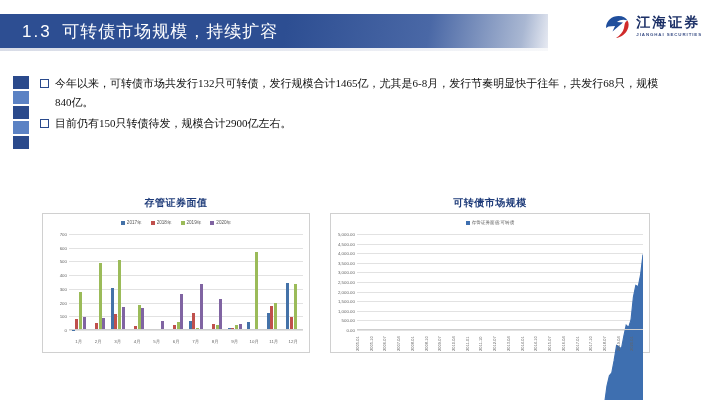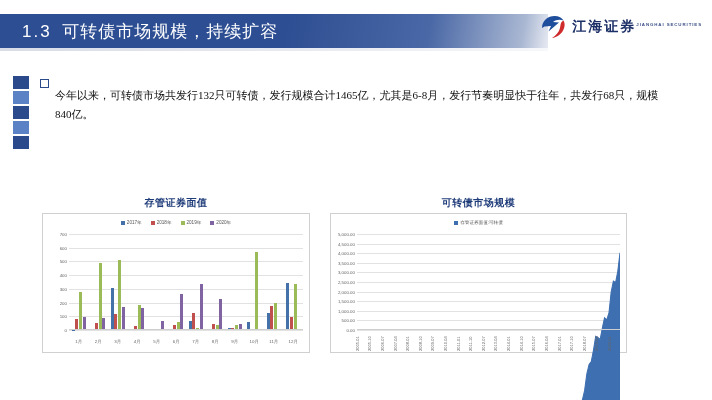--- a/index.html
+++ b/index.html
@@ -11,44 +11,44 @@
   .header-band{position:absolute;left:0;top:14px;width:548px;height:34px;
     background:linear-gradient(100deg,#2d4e92 0%,#2d4e92 52%,#4a68a6 78%,#a9b7d2 95%,#e7eaf2 100%);}
   .header-band::after{content:"";position:absolute;left:0;bottom:-3px;width:100%;height:3px;
     background:linear-gradient(100deg,#d8dce7 0%,#eceef4 70%,#f7f8fa 100%);}
   .header-title{position:absolute;left:22px;top:20px;color:#fff;font-size:17px;letter-spacing:1px;
     font-family:"Liberation Serif","DejaVu Serif",serif;white-space:nowrap;}
   .header-title .num{font-family:"Liberation Sans",sans-serif;font-size:17px;letter-spacing:2px;margin-top:20px;}
 
   .logo{position:absolute;right:10px;top:14px;display:flex;align-items:center;gap:6px;}
   .logo-mark{width:26px;height:26px;position:relative;flex:0 0 auto;}
-  .logo-text{display:flex;line-height:1;justify-content:flex-end;}
+  .logo-text{display:flex;flex-direction:column;line-height:1;justify-content:flex-end;}
   .logo-cn{font-size:14px;color:#1b2f66;font-family:"Liberation Serif","DejaVu Serif",serif;letter-spacing:2px;font-weight:bold;}
   .logo-en{font-size:4.4px;color:#3b4f86;letter-spacing:.9px;margin-top:3px;font-weight:bold;}
 
   
   .deco{position:absolute;left:13px;top:76px;display:flex;flex-direction:column;gap:2px;}
   .deco i{display:block;width:16px;height:13px;}
   .deco i.d{background:#2a4a8c;}
   .deco i.l{background:#5b82c4;}
 
   
   .bullets{position:absolute;left:40px;top:74px;width:630px;}
   .bullet-row{display:flex;align-items:flex-start;margin-bottom:2px;}
   .bullet-box{flex:0 0 auto;width:7px;height:7px;border:1.6px solid #2a4a8c;margin:5px 6px 0 0;background:#fff;}
   .bullet-text{font-size:11px;line-height:19px;color:#111;
-    font-family:"Liberation Serif","DejaVu Serif",serif;margin-top:12px;}
+    font-family:"Liberation Serif","DejaVu Serif",serif;}
 
   
   .chart-title{text-align:center;font-size:10px;font-weight:bold;color:#1f3c7a;
     font-family:"Liberation Serif","DejaVu Serif",serif;margin-bottom:3px;letter-spacing:.5px;}
   .chart-card{border:1px solid #d0d0d0;background:#fff;position:relative;box-sizing:border-box;}
 
   .panel-left{position:absolute;left:42px;top:196px;width:268px;}
-  .panel-right{position:absolute;left:330px;top:196px;width:297px;}
+  .panel-right{position:absolute;left:330px;top:196px;width:320px;}
   .panel-left .chart-card{height:140px;}
   .panel-right .chart-card{height:140px;}
 
   
   .legend{display:flex;justify-content:center;gap:9px;padding-top:6px;font-size:4.6px;color:#555;}
   .legend span.sw{display:inline-block;width:4px;height:4px;margin-right:2px;vertical-align:middle;}
   .legend em{font-style:normal;vertical-align:middle;}
 
   
   .plot{position:absolute;left:26px;right:6px;top:20px;bottom:22px;}
@@ -100,20 +100,24 @@
     <i class="l"></i>
     <i class="d"></i>
     <i class="l"></i>
     <i class="d"></i>
   </div>
 
   <div class="bullets">
     <div class="bullet-row">
       <span class="bullet-box"></span>
       <span class="bullet-text">今年以来，可转债市场共发行132只可转债，发行规模合计1465亿，尤其是6-8月，发行节奏明显快于往年，共发行68只，规模840亿。</span>
+    </div>
+    <div class="bullet-row">
+      <span class="bullet-box"></span>
+      <span class="bullet-text">目前仍有150只转债待发，规模合计2900亿左右。</span>
     </div>
   </div>
 
   <div class="panel-left">
     <div class="chart-title">存管证券面值</div>
     <div class="chart-card">
       <div class="legend" id="legend-bar">
           <div><span class="sw" style="background:#4472a8"></span><em>2017年</em></div>
           <div><span class="sw" style="background:#c0504d"></span><em>2018年</em></div>
           <div><span class="sw" style="background:#9bbb59"></span><em>2019年</em></div>

